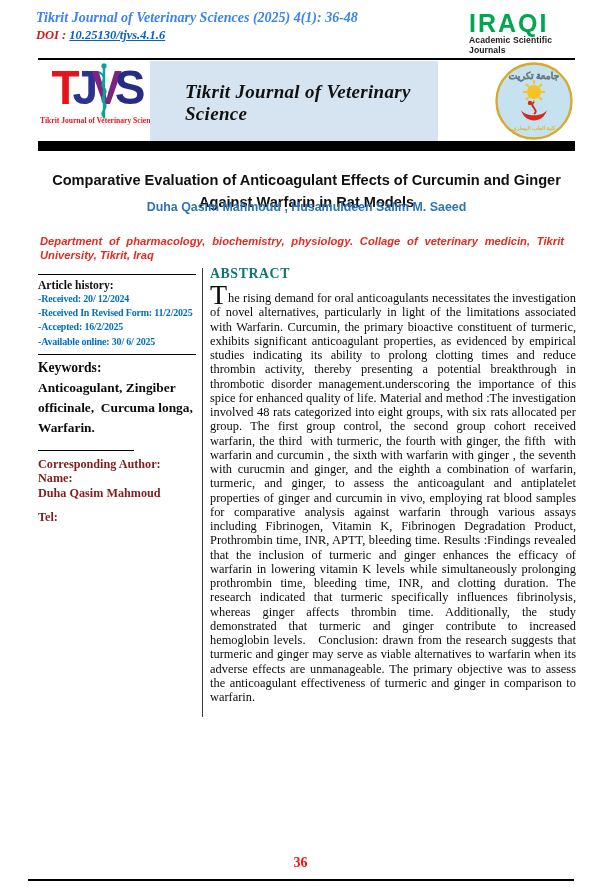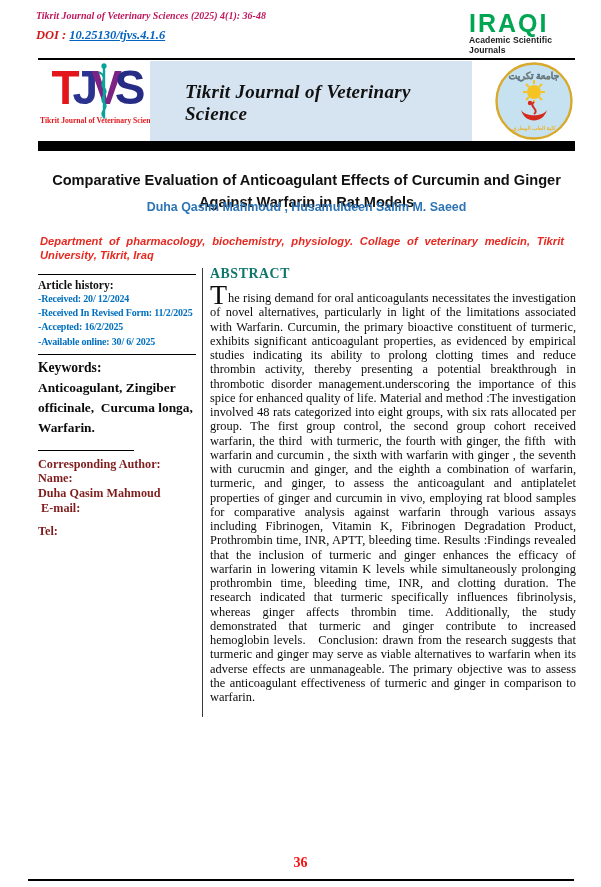--- a/index.html
+++ b/index.html
@@ -7,22 +7,22 @@
   body {
     position:relative;
     width:601px; height:887px;
     font-family:"Liberation Serif", serif;
     color:#000;
     overflow:hidden;
   }
   
   .journal-ref {
     position:absolute; left:36px; top:10px;
-    font-size:10px; font-weight:bold; font-style:italic;
-    color:#be185d;
+    font-size:14px; font-weight:bold; font-style:italic;
+    color:#3b82f6;
   }
   .doi-line {
     position:absolute; left:36px; top:28px;
     font-size:12.5px; font-weight:bold; font-style:italic;
     color:#cf1c1c;
   }
   .doi-link {
     color:#0563c1; text-decoration:underline; cursor:pointer;
   }
   .iraqi-logo {
@@ -51,21 +51,21 @@
   .tjvs-t { color:#e3161b; }
   .tjvs-j { color:#2b3390; }
   .tjvs-v { color:#7c2384; }
   .tjvs-s { color:#262c86; }
   .caduceus { position:absolute; left:57px; top:2px; }
   .tjvs-caption {
     font-family:"Liberation Serif", serif;
     font-size:7.6px; font-weight:bold; color:#e3161b; margin-top:3px; white-space:nowrap;
   }
   .banner-blue {
-    position:absolute; left:112px; top:0; width:322px; height:80px;
+    position:absolute; left:112px; top:0; width:288px; height:80px;
     background:#d6e4f1; display:flex; align-items:flex-end; justify-content:center;padding-left:35px;
   }
   .banner-title {
     font-family:"Liberation Serif", serif;
     font-style:italic; font-weight:600; font-size:19px; color:#111;
     margin-bottom:16px; letter-spacing:0.3px;
   }
   .emblem { position:absolute; right:2px; top:1px; width:78px; height:78px; }
   .bar-bottom {
     position:absolute; left:38px; top:141px; width:537px; height:10px; background:#000;
@@ -199,21 +199,20 @@
   <div class="hist-item">-Received In Revised Form: 11/2/2025</div>
   <div class="hist-item">-Accepted: 16/2/2025</div>
   <div class="hist-item">-Available online:  30/ 6/ 2025</div>
   <hr class="hr2">
   <div class="kw-label">Keywords:</div>
   <div class="kw-text">Anticoagulant, Zingiber officinale,  Curcuma longa, Warfarin.</div>
   <hr class="hr3">
   <div class="corr">Corresponding Author:</div>
   <div class="corr">Name:</div>
   <div class="corr">Duha Qasim Mahmoud</div>
-  <div class="corr"> E-mail:</div>
   <div class="corr tel">Tel:</div>
 </div>
 
 <div class="right-col">
   <div class="abs-heading">ABSTRACT</div>
   <div class="abs-text"><span class="dropcap">T</span><span>he rising demand for oral anticoagulants necessitates the investigation of novel alternatives, particularly in light of the limitations associated with Warfarin. Curcumin, the primary bioactive constituent of turmeric, exhibits significant anticoagulant properties, as evidenced by empirical studies indicating its ability to prolong clotting times and reduce thrombin activity, thereby presenting a potential breakthrough in thrombotic disorder management.underscoring the importance of this spice for enhanced quality of life. Material and method :The investigation involved 48 rats categorized into eight groups, with six rats allocated per group. The first group control, the second group cohort received warfarin, the third  with turmeric, the fourth with ginger, the fifth  with warfarin and curcumin , the sixth with warfarin with ginger , the seventh with curucmin and ginger, and the eighth a combination of warfarin, turmeric, and ginger, to assess the anticoagulant and antiplatelet properties of ginger and curcumin in vivo, employing rat blood samples for comparative analysis against warfarin through various assays including Fibrinogen, Vitamin K, Fibrinogen Degradation Product, Prothrombin time, INR, APTT, bleeding time. Results :Findings revealed that the inclusion of turmeric and ginger enhances the efficacy of warfarin in lowering vitamin K levels while simultaneously prolonging prothrombin time, bleeding time, INR, and clotting duration. The research indicated that turmeric specifically influences fibrinolysis, whereas ginger affects thrombin time. Additionally, the study demonstrated that turmeric and ginger contribute to increased hemoglobin levels.   Conclusion: drawn from the research suggests that turmeric and ginger may serve as viable alternatives to warfarin when its adverse effects are unmanageable. The primary objective was to assess the anticoagulant effectiveness of turmeric and ginger in comparison to warfarin.</span></div>
 </div>
 
 <div class="page-number">36</div>
 <div class="rule-bottom"></div>

